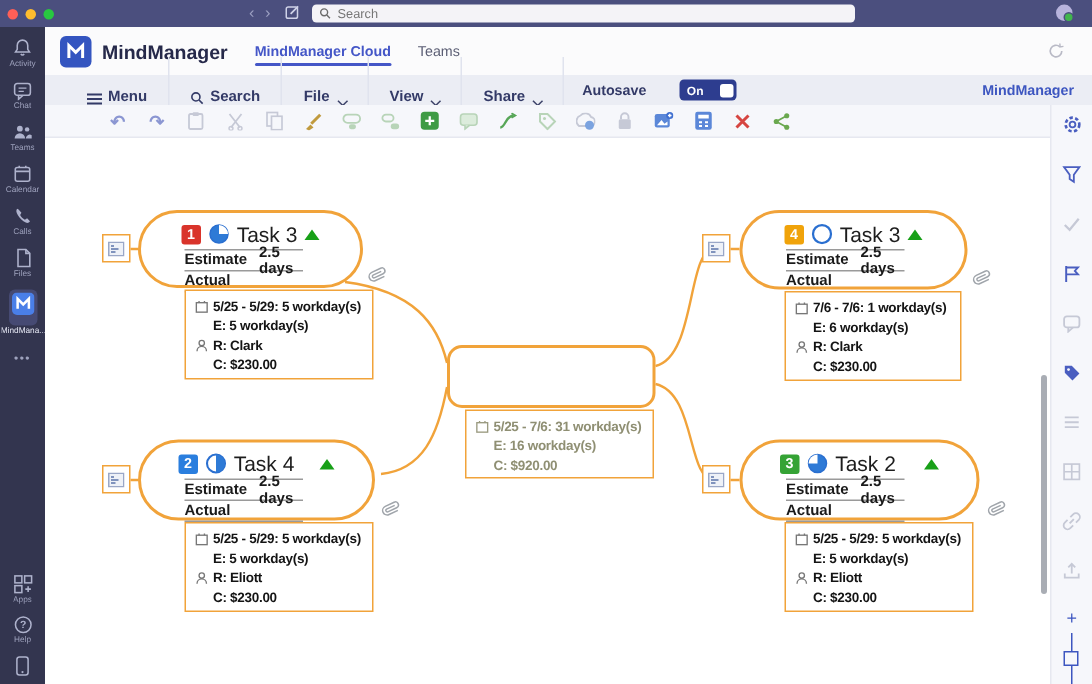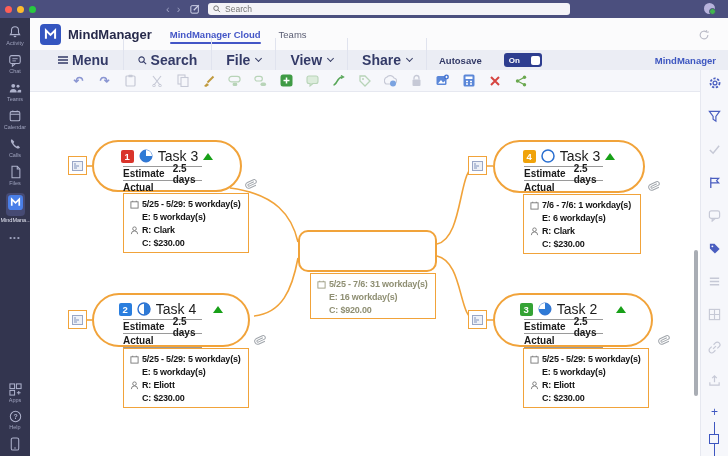--- a/index.html
+++ b/index.html
@@ -35,21 +35,21 @@
         display:flex;align-items:center;justify-content:center;}
   .hdr-title{font-size:13px;font-weight:bold;color:#26294a;margin-left:7px;}
   .hdr-tab{font-size:9.5px;margin-left:18px;position:relative;cursor:pointer;padding:6px 0;}
   .hdr-tab.active{color:#4456c7;font-weight:bold;}
   .hdr-tab.active::after{content:"";position:absolute;left:0;right:0;bottom:2px;height:2px;background:#4456c7;border-radius:1px;}
   .hdr-tab.plain{color:#5a5d73;}
   .refresh{position:absolute;right:18px;top:9px;}
   
   .menurow{position:absolute;left:30px;top:50px;right:0;height:20px;background:#ebedf4;
            display:flex;align-items:center;z-index:20;}
-  .mitem{display:flex;align-items:center;gap:4px;font-size:14px;font-weight:bold;color:#333a67;
+  .mitem{display:flex;align-items:flex-end;gap:4px;font-size:10px;font-weight:bold;color:#333a67;
          padding:12px 14px;height:20px;border-right:1px solid #e0e3ee;cursor:pointer;}
   .chev{width:4px;height:4px;border-right:1.4px solid #3b4168;border-bottom:1.4px solid #3b4168;
         transform:rotate(45deg);margin-top:-3px;margin-left:2px;}
   .autosave{display:flex;align-items:center;gap:22px;padding:0 12px;font-size:9.5px;font-weight:bold;color:#333a67;}
   .toggle{width:34px;height:14px;background:#2d3d8f;border-radius:3px;display:flex;align-items:center;
           justify-content:space-between;padding:0 2px;cursor:pointer;}
   .toggle .on{color:#fff;font-size:8px;font-weight:bold;margin-left:3px;}
   .toggle .knob{width:9px;height:9px;background:#fff;border-radius:2px;}
   .brand{position:absolute;right:12px;font-size:9.5px;font-weight:bold;color:#3d56c0;}
   

